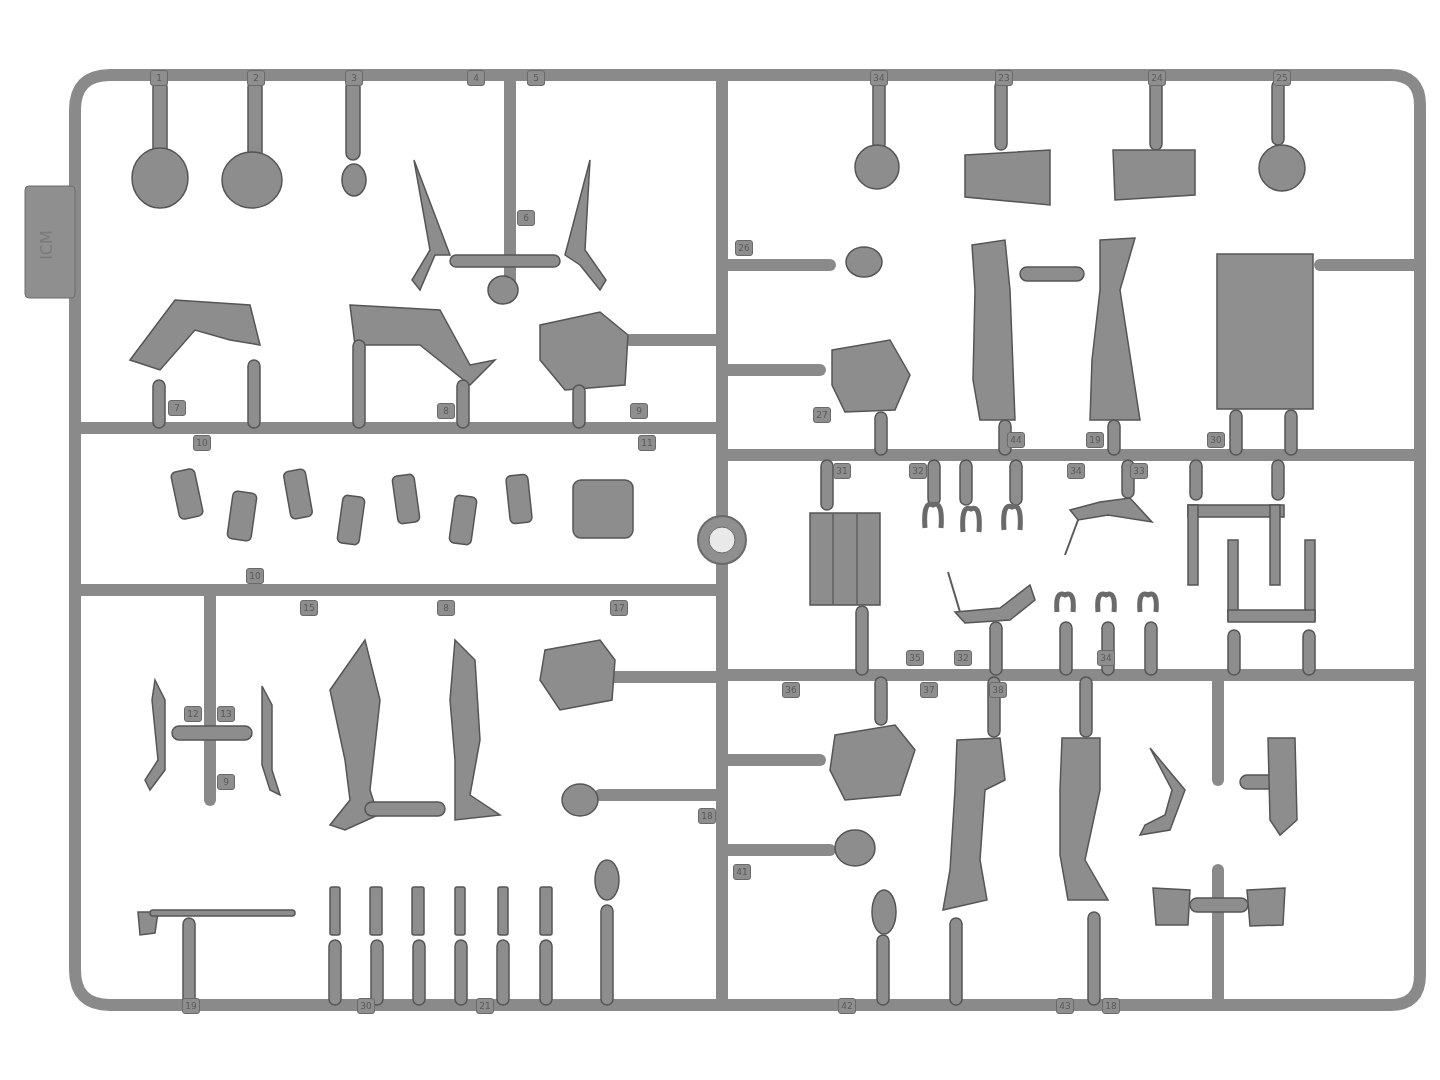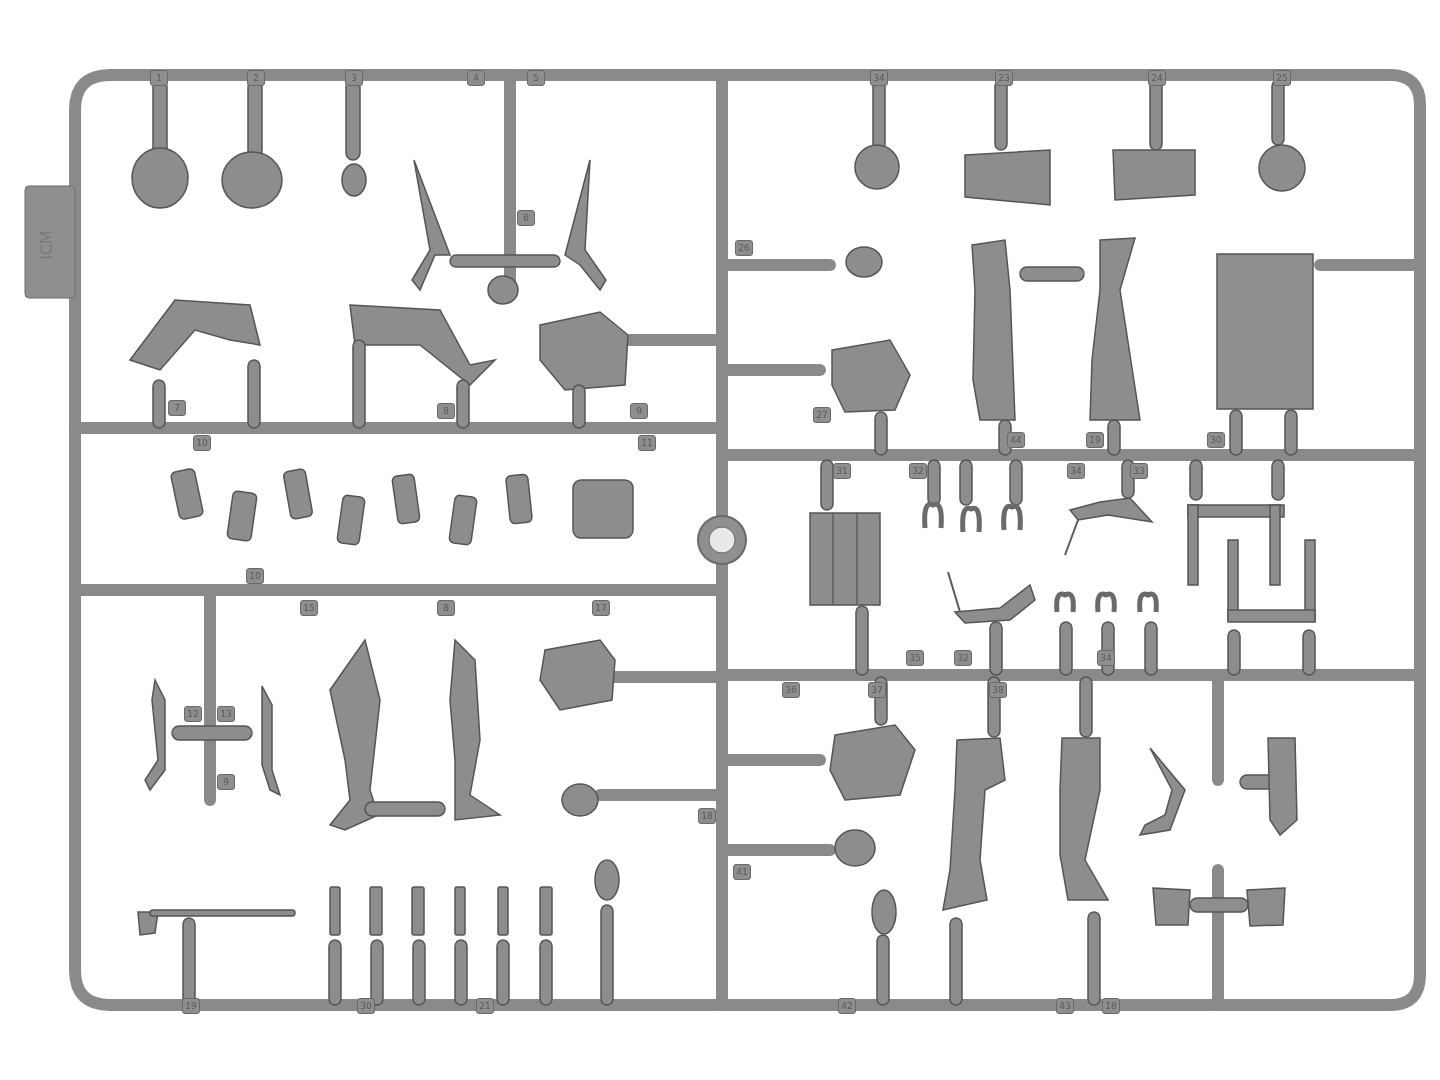--- a/index.html
+++ b/index.html
@@ -221,21 +221,21 @@
   <div class="tag" style="left:527px;top:70px">5</div>
   <div class="tag" style="left:517px;top:210px">6</div>
   <div class="tag" style="left:168px;top:400px">7</div>
   <div class="tag" style="left:437px;top:403px">8</div>
   <div class="tag" style="left:630px;top:403px">9</div>
   <div class="tag" style="left:193px;top:435px">10</div>
   <div class="tag" style="left:638px;top:435px">11</div>
   <div class="tag" style="left:246px;top:568px">10</div>
   <div class="tag" style="left:300px;top:600px">15</div>
   <div class="tag" style="left:437px;top:600px">8</div>
-  <div class="tag" style="left:592px;top:600px">17</div>
+  <div class="tag" style="left:610px;top:600px">17</div>
   <div class="tag" style="left:184px;top:706px">12</div>
   <div class="tag" style="left:217px;top:706px">13</div>
   <div class="tag" style="left:217px;top:774px">9</div>
   <div class="tag" style="left:698px;top:808px">18</div>
   <div class="tag" style="left:182px;top:998px">19</div>
   <div class="tag" style="left:357px;top:998px">30</div>
   <div class="tag" style="left:476px;top:998px">21</div>
   <div class="tag" style="left:870px;top:70px">34</div>
   <div class="tag" style="left:995px;top:70px">23</div>
   <div class="tag" style="left:1148px;top:70px">24</div>
@@ -246,19 +246,19 @@
   <div class="tag" style="left:1086px;top:432px">19</div>
   <div class="tag" style="left:1207px;top:432px">30</div>
   <div class="tag" style="left:833px;top:463px">31</div>
   <div class="tag" style="left:909px;top:463px">32</div>
   <div class="tag" style="left:1130px;top:463px">33</div>
   <div class="tag" style="left:1067px;top:463px">34</div>
   <div class="tag" style="left:906px;top:650px">35</div>
   <div class="tag" style="left:954px;top:650px">32</div>
   <div class="tag" style="left:1097px;top:650px">34</div>
   <div class="tag" style="left:782px;top:682px">36</div>
-  <div class="tag" style="left:868px;top:682px">37</div>
+  <div class="tag" style="left:920px;top:682px">37</div>
   <div class="tag" style="left:989px;top:682px">38</div>
   <div class="tag" style="left:733px;top:864px">41</div>
   <div class="tag" style="left:838px;top:998px">42</div>
   <div class="tag" style="left:1056px;top:998px">43</div>
   <div class="tag" style="left:1102px;top:998px">18</div>
 </div>
 
 </body></html>

